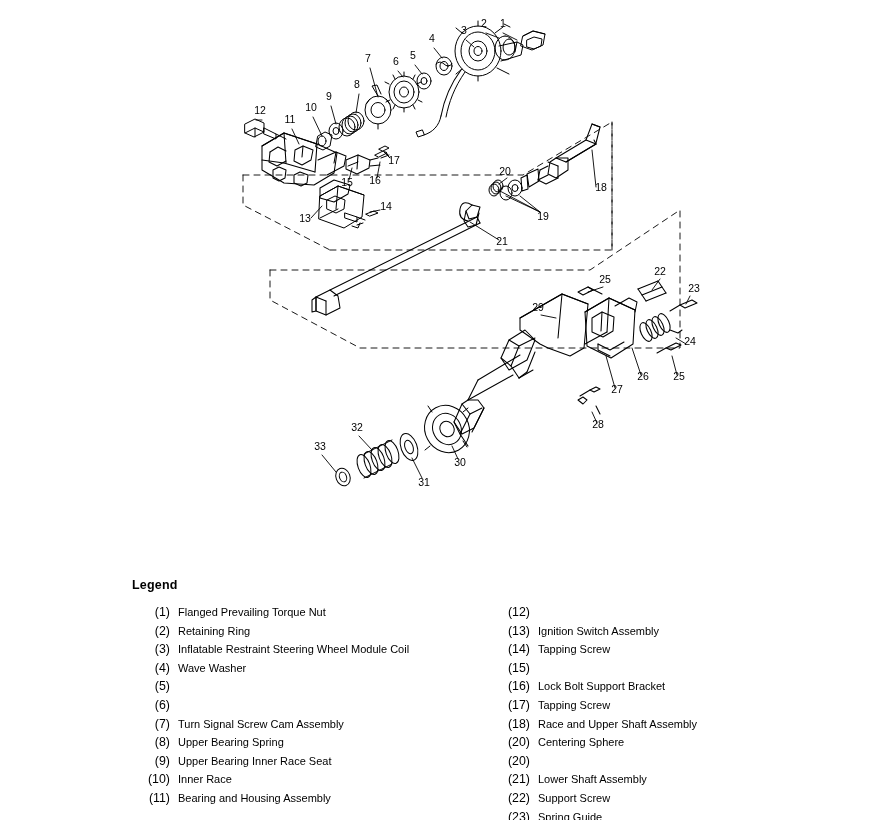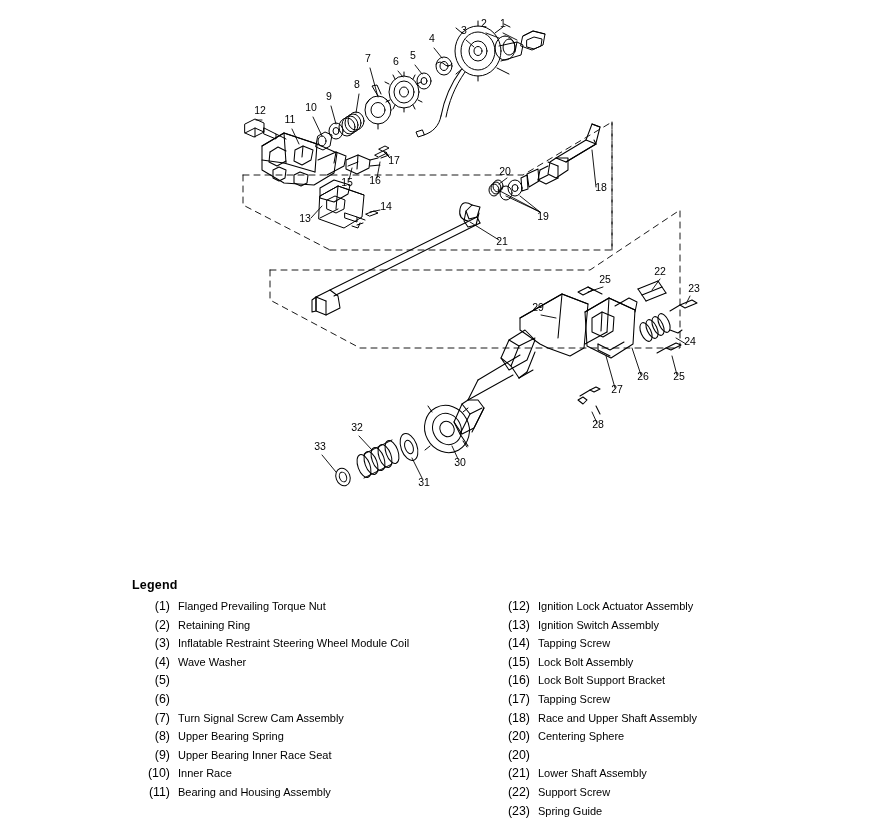--- a/index.html
+++ b/index.html
@@ -28,21 +28,21 @@
   .legend {
     position: absolute;
     left: 132px;
     top: 578px;
     width: 720px;
   }
   .legend-title {
     font-size: 12.5px;
     font-weight: bold;
     letter-spacing: 0.2px;
-    margin-bottom: 6px;
+    margin-bottom: 12px;
   }
   .legend-cols {
     display: flex;
     flex-direction: row;
   }
   .legend-col {
     display: flex;
     flex-direction: column;
   }
   .legend-col.left { width: 360px; }
@@ -441,33 +441,31 @@
         <div class="legend-label">Inner Race</div>
       </div>
       <div class="legend-row">
         <div class="legend-num">(11)</div>
         <div class="legend-label">Bearing and Housing Assembly</div>
       </div>
     </div>
     <div class="legend-col right">
       <div class="legend-row">
         <div class="legend-num">(12)</div>
-        <div class="legend-label">Ignition Lock Actuator Assembly</div>
       </div>
       <div class="legend-row">
         <div class="legend-num">(13)</div>
         <div class="legend-label">Ignition Switch Assembly</div>
       </div>
       <div class="legend-row">
         <div class="legend-num">(14)</div>
         <div class="legend-label">Tapping Screw</div>
       </div>
       <div class="legend-row">
         <div class="legend-num">(15)</div>
-        <div class="legend-label">Lock Bolt Assembly</div>
       </div>
       <div class="legend-row">
         <div class="legend-num">(16)</div>
         <div class="legend-label">Lock Bolt Support Bracket</div>
       </div>
       <div class="legend-row">
         <div class="legend-num">(17)</div>
         <div class="legend-label">Tapping Screw</div>
       </div>
       <div class="legend-row">

